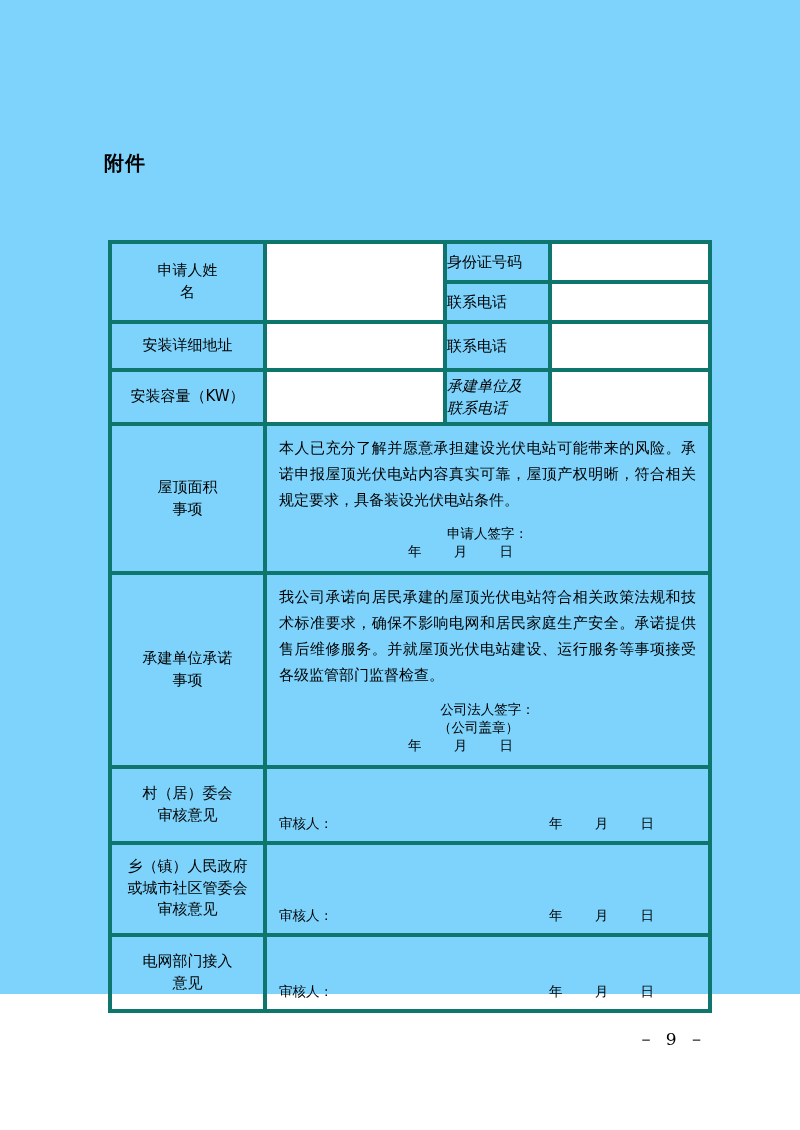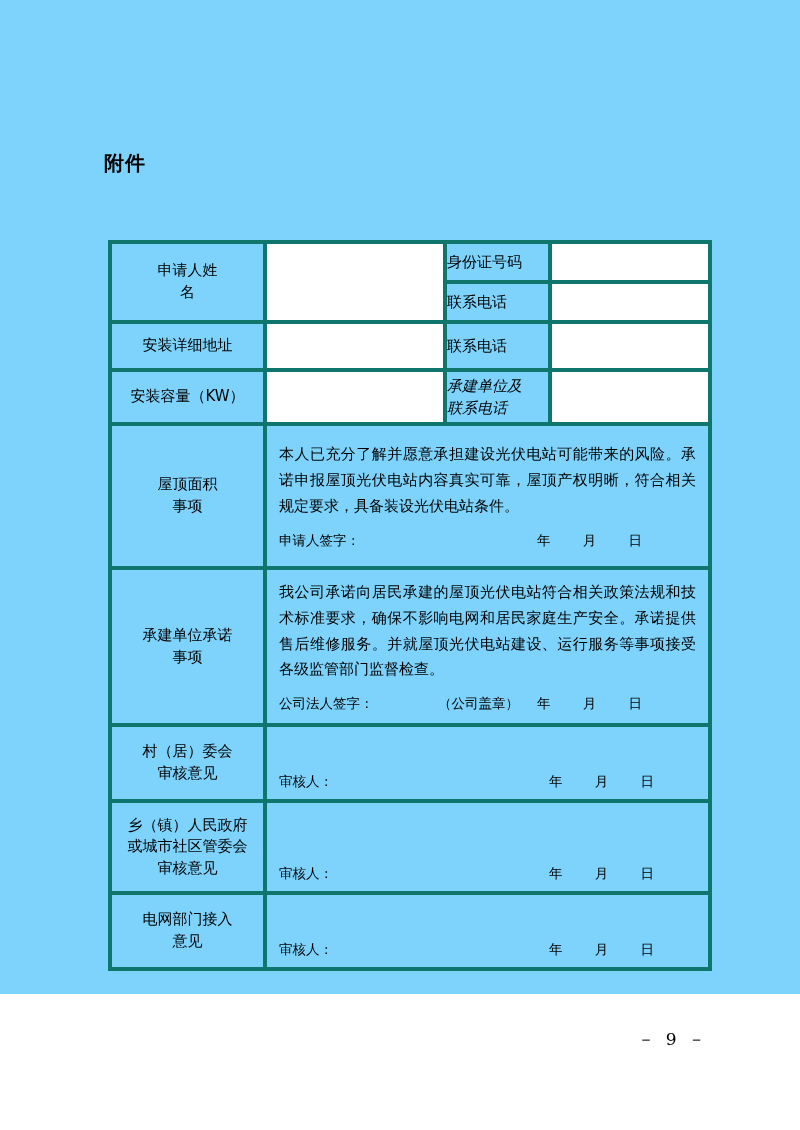--- a/index.html
+++ b/index.html
@@ -76,20 +76,21 @@
     line-height: 1.72;
     padding: 10px 12px 4px 12px;
     text-align: justify;
     text-justify: inter-ideograph;
   }
   .sign-row {
     font-size: 13.5px;
     padding: 8px 12px 10px 12px;
     display: flex;
     align-items: center;
+    flex-direction: column;
   }
   .sign-row .sig-label {
     white-space: nowrap;
   }
   .sign-row .spacer {
     flex: 1 1 auto;
   }
   .sign-row .seal {
     white-space: nowrap;
     margin-right: 18px;

